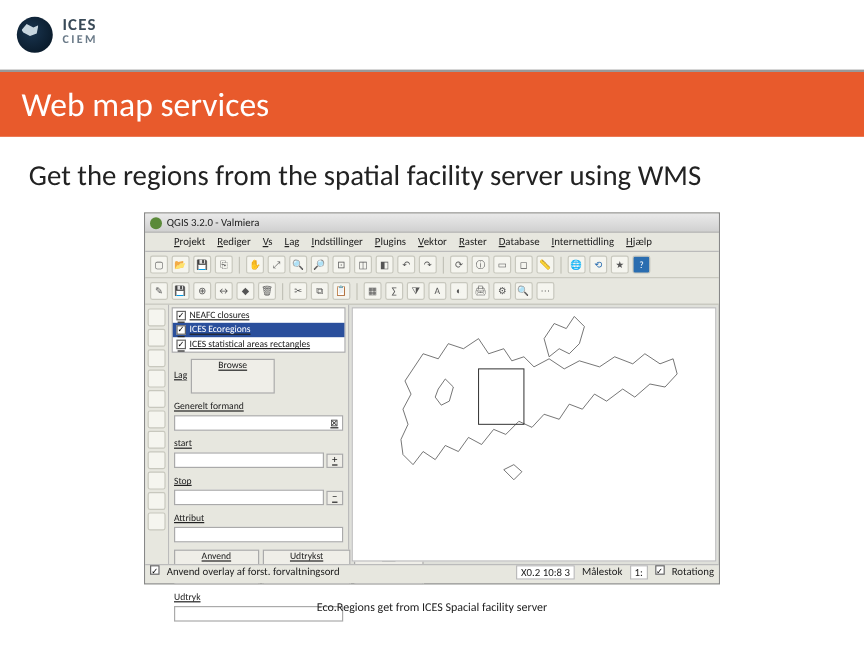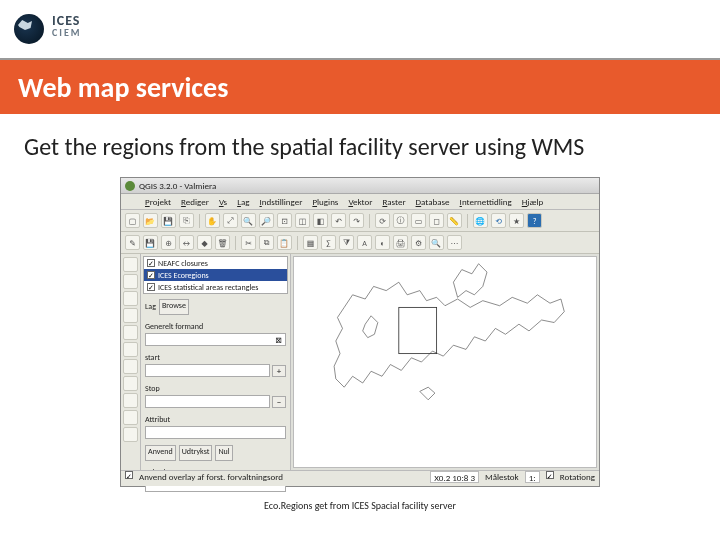--- a/index.html
+++ b/index.html
@@ -3,50 +3,50 @@
 <meta charset="utf-8">
 <style>
   * { box-sizing: border-box; margin: 0; padding: 0; }
   body { width: 720px; height: 540px; background: #fff; font-family: Calibri, Arial, sans-serif; overflow: hidden; }
   .header { height: 60px; display: flex; align-items: center; padding: 0 14px; border-bottom: 2px solid #999; }
   .logo { display: flex; gap: 8px; }
   .logo-globe { width: 30px; height: 30px; border-radius: 50%; background: radial-gradient(circle at 40% 40%, #1a3550 0%, #0b1d2e 70%); position: relative; }
   .logo-globe::before { content:''; position:absolute; top:6px; left:4px; width:14px; height:10px; background:#c8d6e0; clip-path: polygon(0 50%,30% 0,70% 30%,100% 10%,90% 80%,50% 100%,10% 70%); }
   .logo-text { display:flex; flex-direction:column; color:#3a4a58; font-weight:600; font-size:14px; line-height:1; letter-spacing:1px; }
   .logo-text span:last-child { font-size:10px; letter-spacing:2px; color:#6a7a88; }
-  .title-bar { background:#e85a2c; color:#fff; height:54px; display:flex; align-items:center; padding:0 18px; font-size:28px; font-weight:700; }
+  .title-bar { background:#e85a2c; color:#fff; height:54px; display:flex; align-items:center; padding:0 18px; font-size:28px; font-weight:400; }
   .intro { padding: 18px 24px 10px; font-size:24px; color:#222; }
   .caption { text-align:center; font-size:10px; color:#222; padding:6px 0 8px; }
 
   .shot { margin: 6px auto; width:480px; height:310px; border:1px solid #888; background:#dfe0da; display:flex; flex-direction:column; font-size:9px; color:#222; }
   .win-title { height:16px; background:linear-gradient(#eaeaea,#d0d0d0); border-bottom:1px solid #aaa; display:flex; align-items:center; padding:0 4px; gap:4px; }
   .qicon { width:10px; height:10px; background:#5b8a3a; border-radius:50%; }
   .menu { height:16px; background:#e7e7df; border-bottom:1px solid #bbb; display:flex; align-items:center; gap:10px; padding:0 24px; }
   .menu span { text-decoration: underline; text-decoration-color: transparent; }
   .menu span::first-letter { text-decoration: underline; }
   .toolbar { height:22px; background:#e7e7df; border-bottom:1px solid #c2c2b8; display:flex; align-items:center; gap:3px; padding:0 4px; }
   .tb-btn { width:15px; height:15px; background:#f5f5ef; border:1px solid #c8c8be; border-radius:2px; display:flex; align-items:center; justify-content:center; font-size:8px; color:#555; }
   .tb-sep { width:1px; height:14px; background:#c2c2b8; margin:0 2px; }
 
-  .body-area { flex:1; display:flex; min-height:0; }
+  .body-area { flex:1; display:flex; min-height:0;text-decoration:underline; }
   .left-tool { width:20px; background:#e7e7df; border-right:1px solid #bbb; display:flex; flex-direction:column; gap:2px; padding:3px 2px; }
   .lt-btn { width:15px; height:15px; background:#f5f5ef; border:1px solid #c8c8be; border-radius:2px; }
 
   .left-panel { width:150px; background:#e7e7df; border-right:1px solid #bbb; display:flex; flex-direction:column; }
   .layers { border:1px solid #aaa; background:#fff; margin:2px; height:60px; font-size:8px; }
   .layer-row { display:flex; align-items:center; gap:3px; padding:1px 3px; }
   .layer-row.selected { background:#2a4f9c; color:#fff; }
   .cb { width:8px; height:8px; border:1px solid #666; background:#fff; display:inline-block; }
   .cb.checked::after { content:'✓'; font-size:7px; line-height:7px; color:#000; position:relative; top:-2px; }
   .layer-row.selected .cb.checked::after { color:#000; }
 
   .field-group { margin:3px 4px; font-size:8px; }
   .fg-label { margin-bottom:2px; }
   .fg-input { border:1px solid #aaa; background:#fff; height:13px; display:flex; align-items:center; padding:0 3px; width:100%; }
-  .btn { display:inline-block; border:1px solid #aaa; background:#efeee8; height:16px; padding:0 2px; font-size:8px; line-height:11px; }
+  .btn { display:inline-block; border:1px solid #aaa; background:#efeee8; height:29px; padding:0 22px; font-size:8px; line-height:11px; }
   .stepper { display:flex; align-items:center; gap:2px; }
   .step-btn { width:14px; height:12px; border:1px solid #aaa; background:#efeee8; text-align:center; line-height:10px; font-size:9px; }
   .row-flex { display:flex; gap:3px; align-items:center; }
 
   .map { flex:1; background:#fff; border:1px solid #bbb; margin:2px; position:relative; overflow:hidden; }
   .map svg { width:100%; height:100%; }
 
   .status { height:16px; background:#e7e7df; border-top:1px solid #bbb; display:flex; align-items:flex-start; padding:0 4px; gap:6px; }
   .status .field { border:1px solid #bbb; background:#fff; padding:0 3px; height:12px; display:flex; align-items:center; }
 </style>

